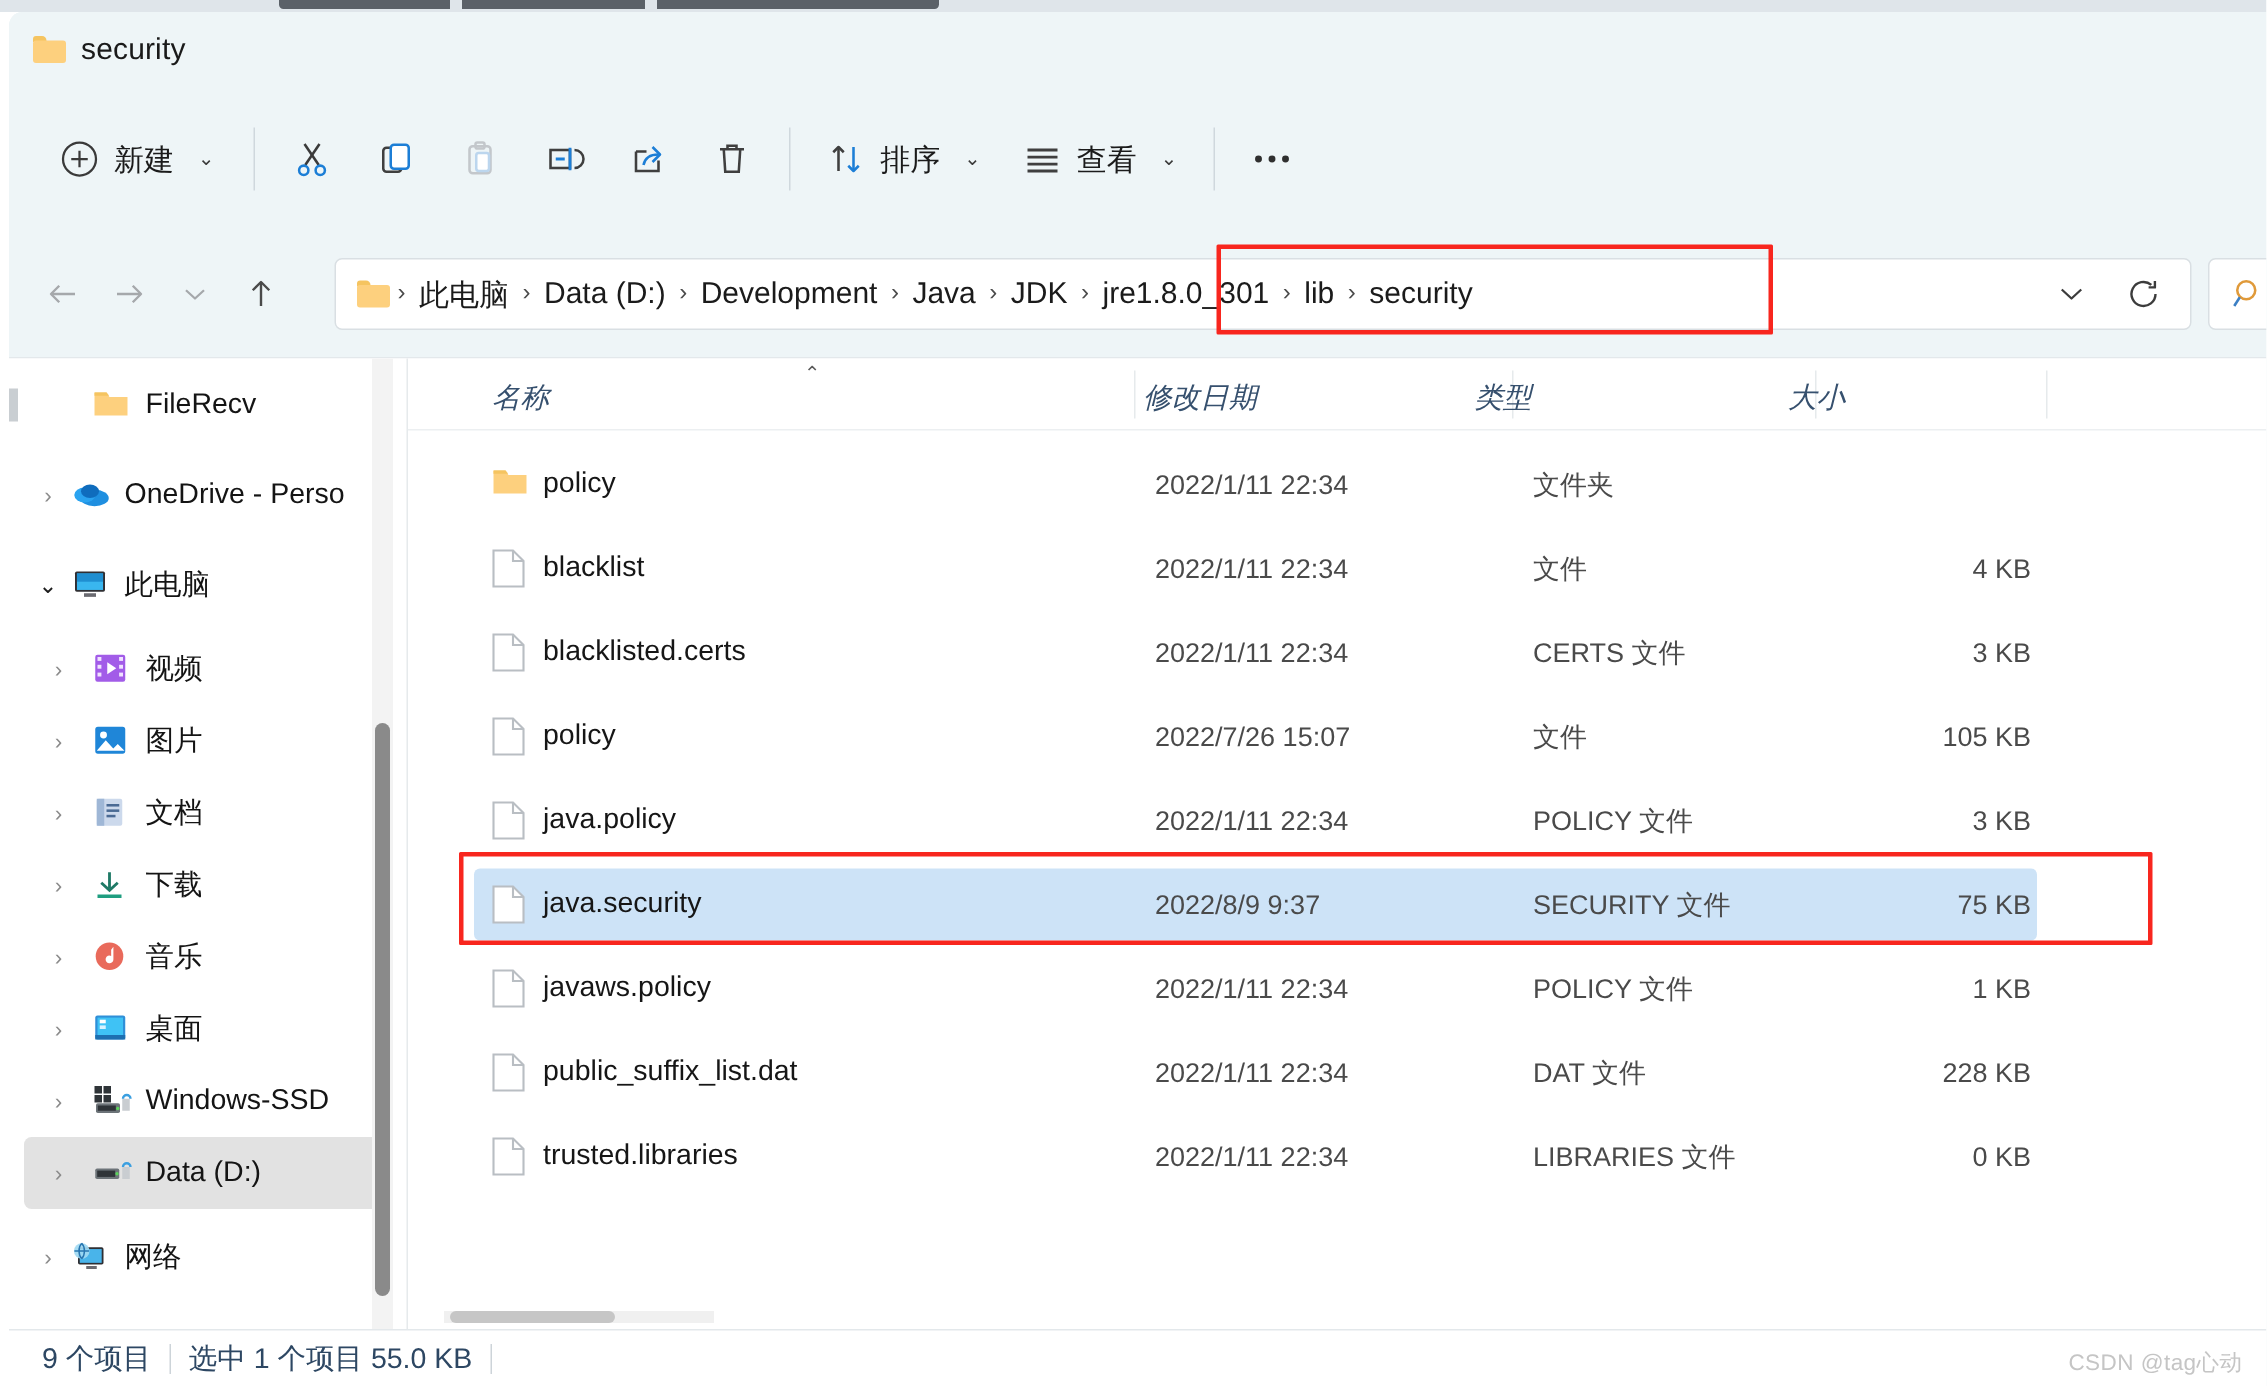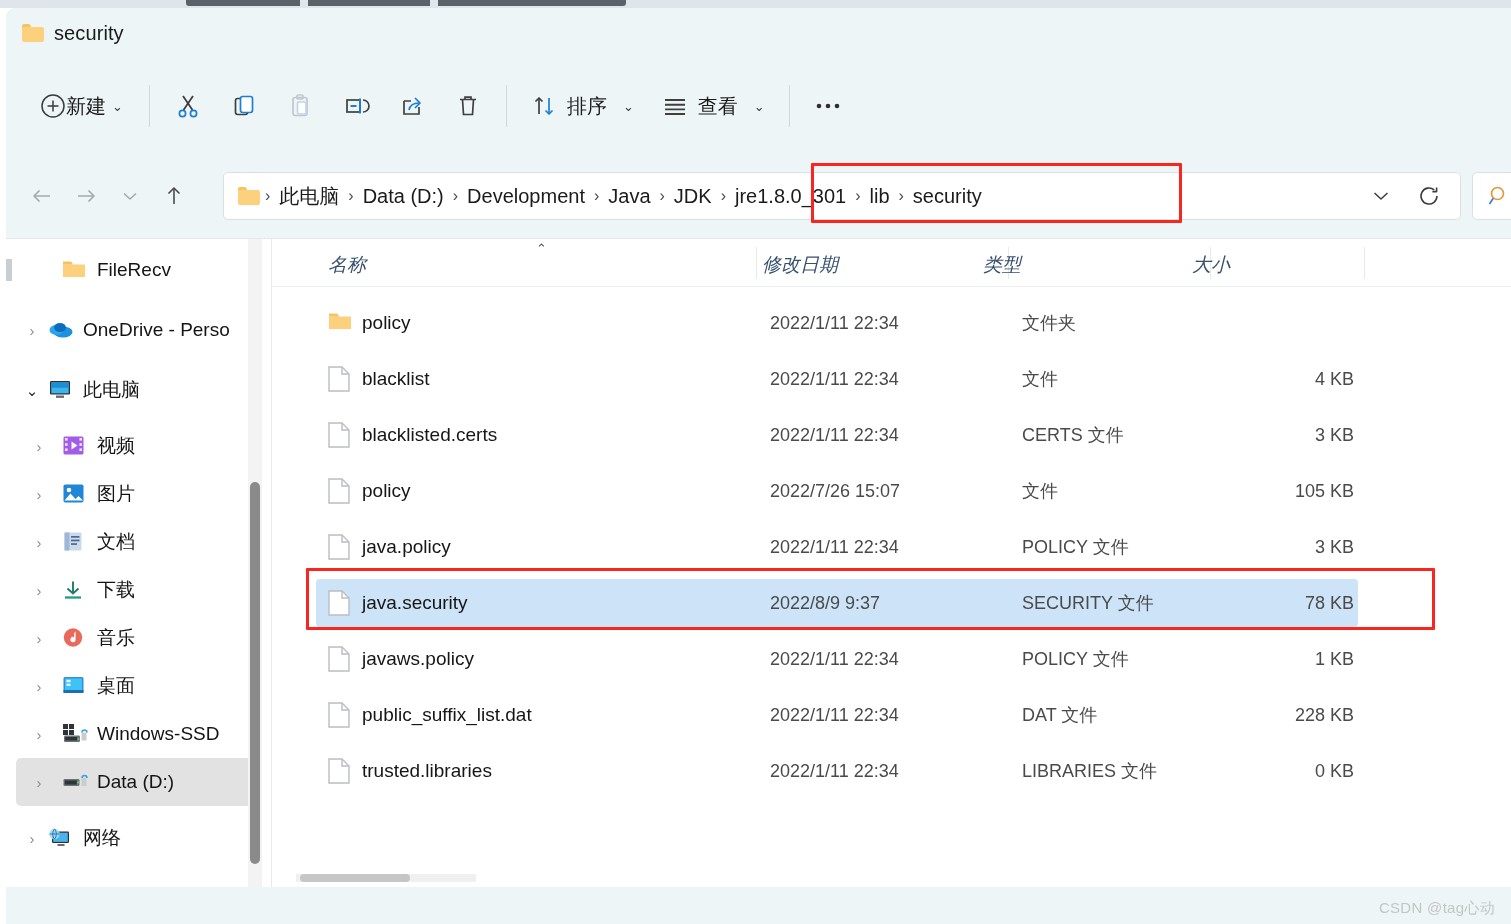--- a/index.html
+++ b/index.html
@@ -73,21 +73,21 @@
     position: absolute; left: 0; top: 50px; width: 1505px; height: 96px;
     background: #eef5f7;
     display: flex; align-items: center;
   }
   .cmd-item {
     display: flex; align-items: center; justify-content: center;
     height: 56px; border-radius: 6px; cursor: default;
   }
   .cmd-icon-btn { width: 56px; }
   .cmd-new {
-    padding: 0 16px 0 14px; margin-left: 20px;
+    padding: 0 16px 0 14px; gap: 10px; margin-left: 20px;
   }
   .cmd-label { font-size: 20px; color: #1b1b1b; }
   .chev-sm { font-size: 13px; color: #3a3a3a; margin-left: 6px; }
   .cmd-sep {
     width: 1px; height: 42px; background: #cfd8dd; margin: 0 10px;
   }
   .cmd-labeled { padding: 0 14px; gap: 10px; }
 
   svg { display: block; }
 
@@ -703,21 +703,21 @@
             <div class="row" style="top: 292px; width: 1239px;">
               <span class="cell-icon">
                 <svg width="22" height="26" viewBox="0 0 22 26">
                   <path d="M1 1h13l7 7v17H1z" fill="#ffffff" stroke="#b9bec3" stroke-width="1.4"></path>
                   <path d="M14 1v7h7" fill="none" stroke="#b9bec3" stroke-width="1.4"></path>
                 </svg>
               </span>
               <span class="cell-name">java.security</span>
               <span class="cell-date">2022/8/9 9:37</span>
               <span class="cell-type">SECURITY 文件</span>
-              <span class="cell-size">78 KB</span>
+              <span class="cell-size">75 KB</span>
             </div>
             <div class="row" style="top: 348px; width: 1239px;">
               <span class="cell-icon">
                 <svg width="22" height="26" viewBox="0 0 22 26">
                   <path d="M1 1h13l7 7v17H1z" fill="#ffffff" stroke="#b9bec3" stroke-width="1.4"></path>
                   <path d="M14 1v7h7" fill="none" stroke="#b9bec3" stroke-width="1.4"></path>
                 </svg>
               </span>
               <span class="cell-name">javaws.policy</span>
               <span class="cell-date">2022/1/11 22:34</span>
@@ -748,19 +748,25 @@
               <span class="cell-type">LIBRARIES 文件</span>
               <span class="cell-size">0 KB</span>
             </div>
           </div>
       </div>
     </div>
 
     <div class="hscroll-stub"></div>
     <div class="hscroll-thumb"></div>
 
+    <div class="statusbar">
+      <span class="status-text">9 个项目</span>
+      <span class="status-sep"></span>
+      <span class="status-text">选中 1 个项目  55.0 KB</span>
+      <span class="status-sep"></span>
+    </div>
 
     <span class="watermark">CSDN @tag心动</span>
   </div>
 
   <div class="red-rect" id="crumb-highlight"></div>
   <div class="red-rect" id="row-highlight"></div>
 </div>
 
 </body></html>

